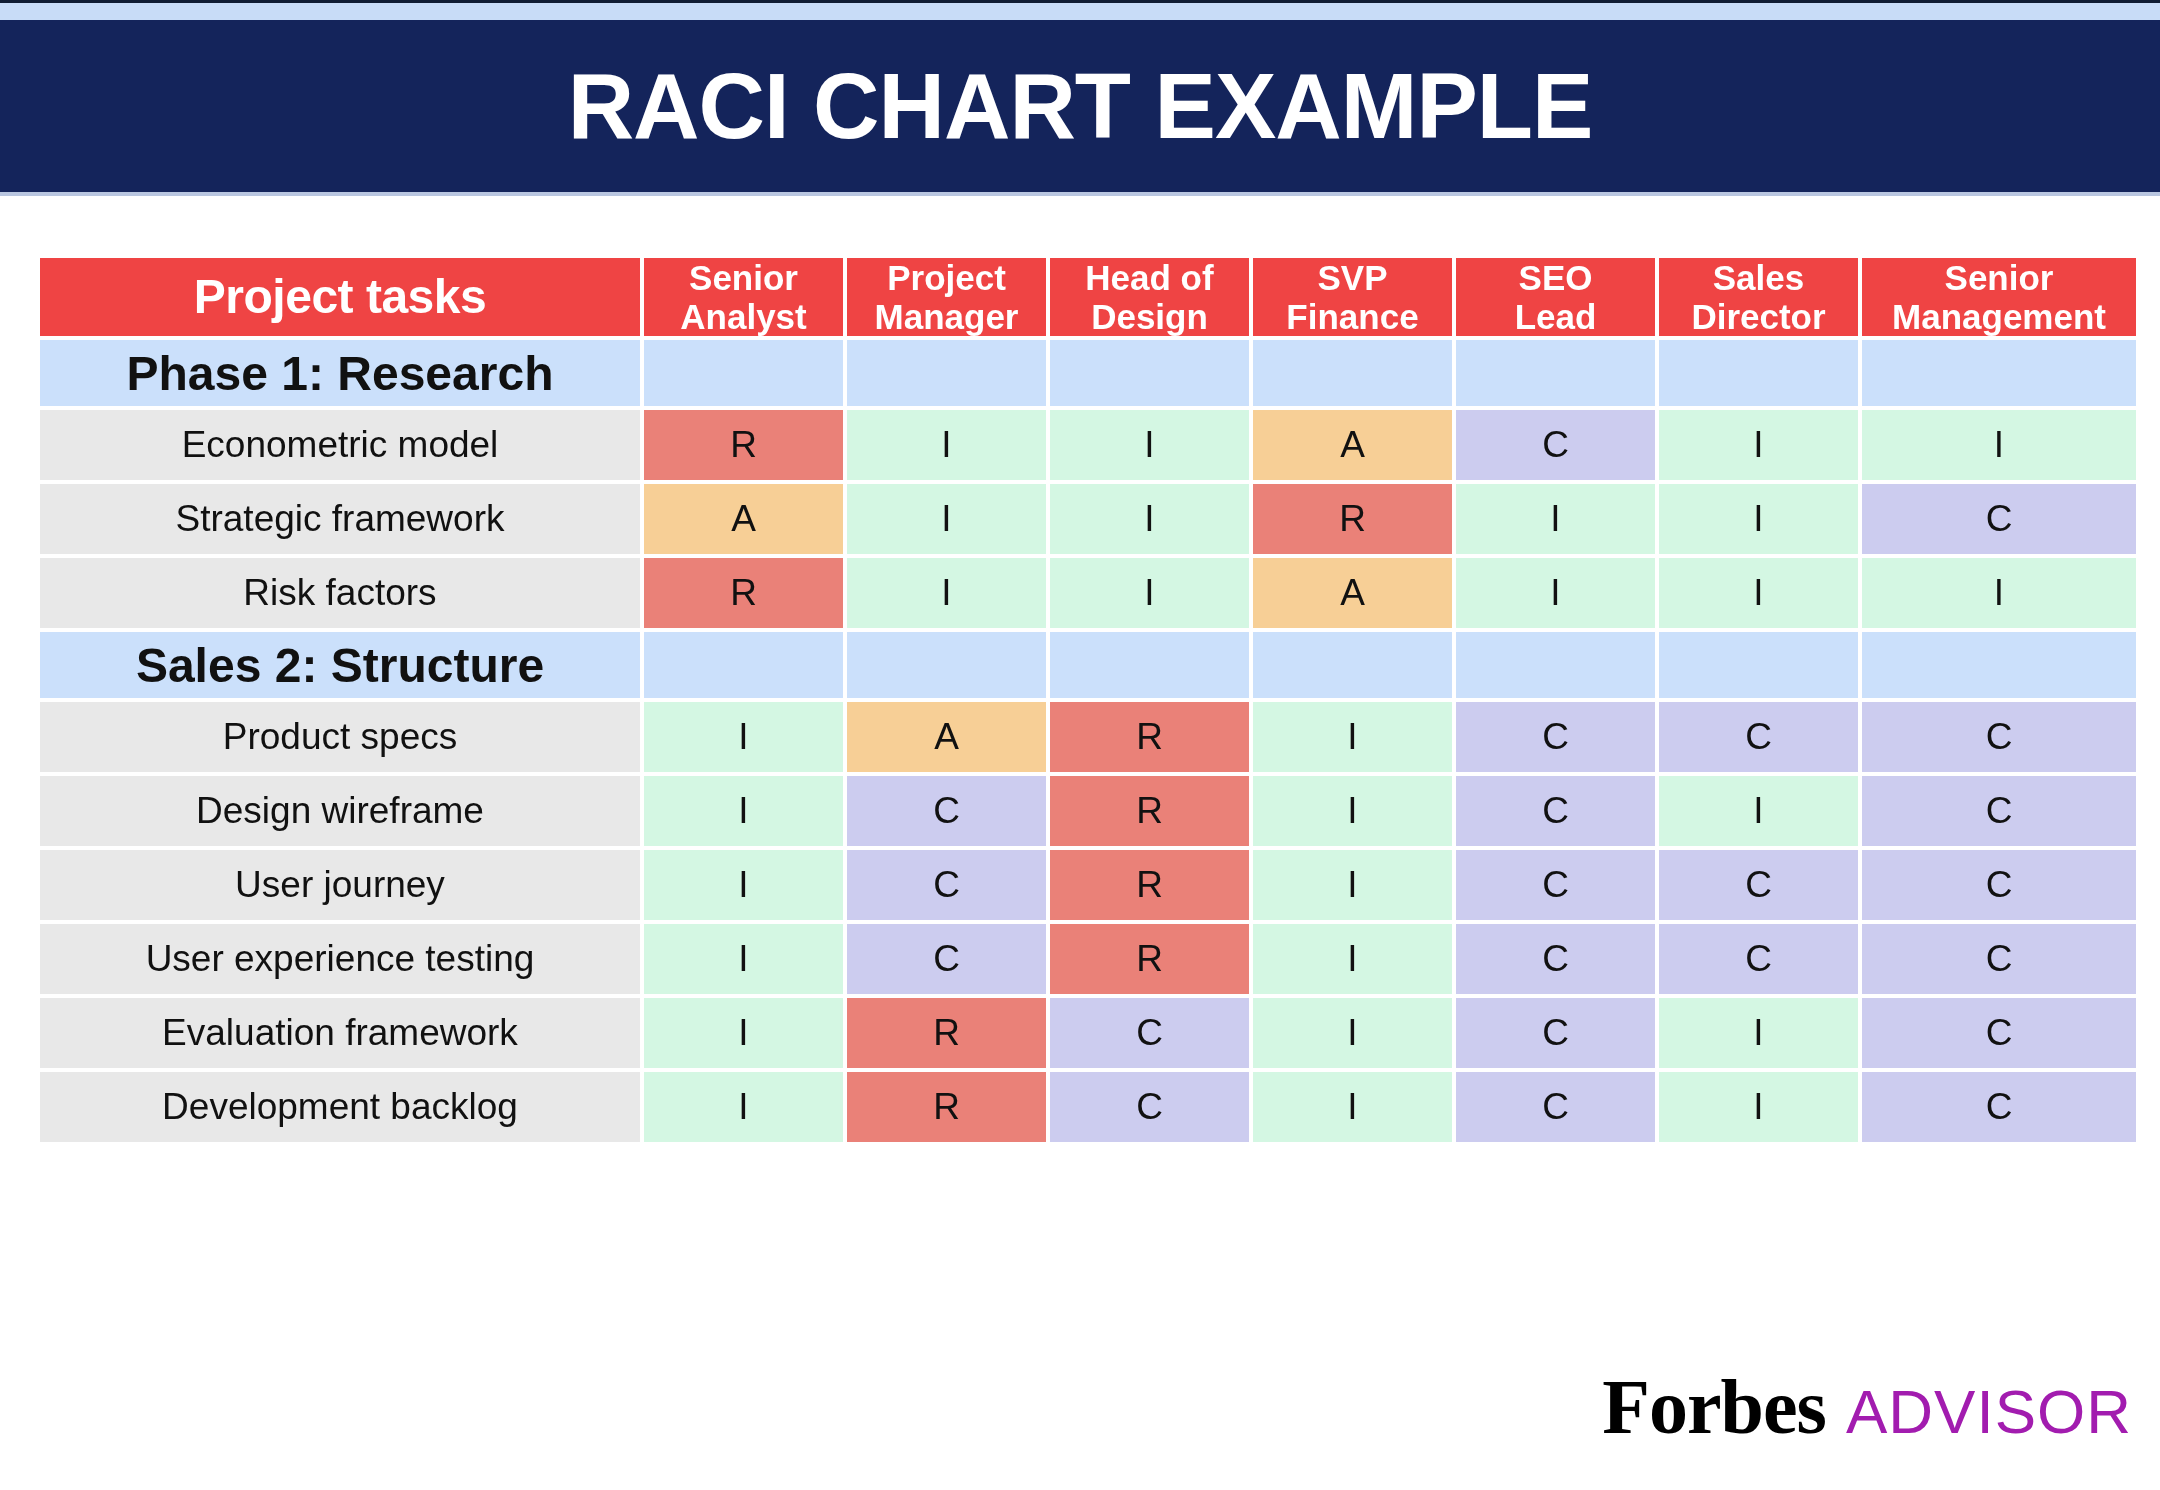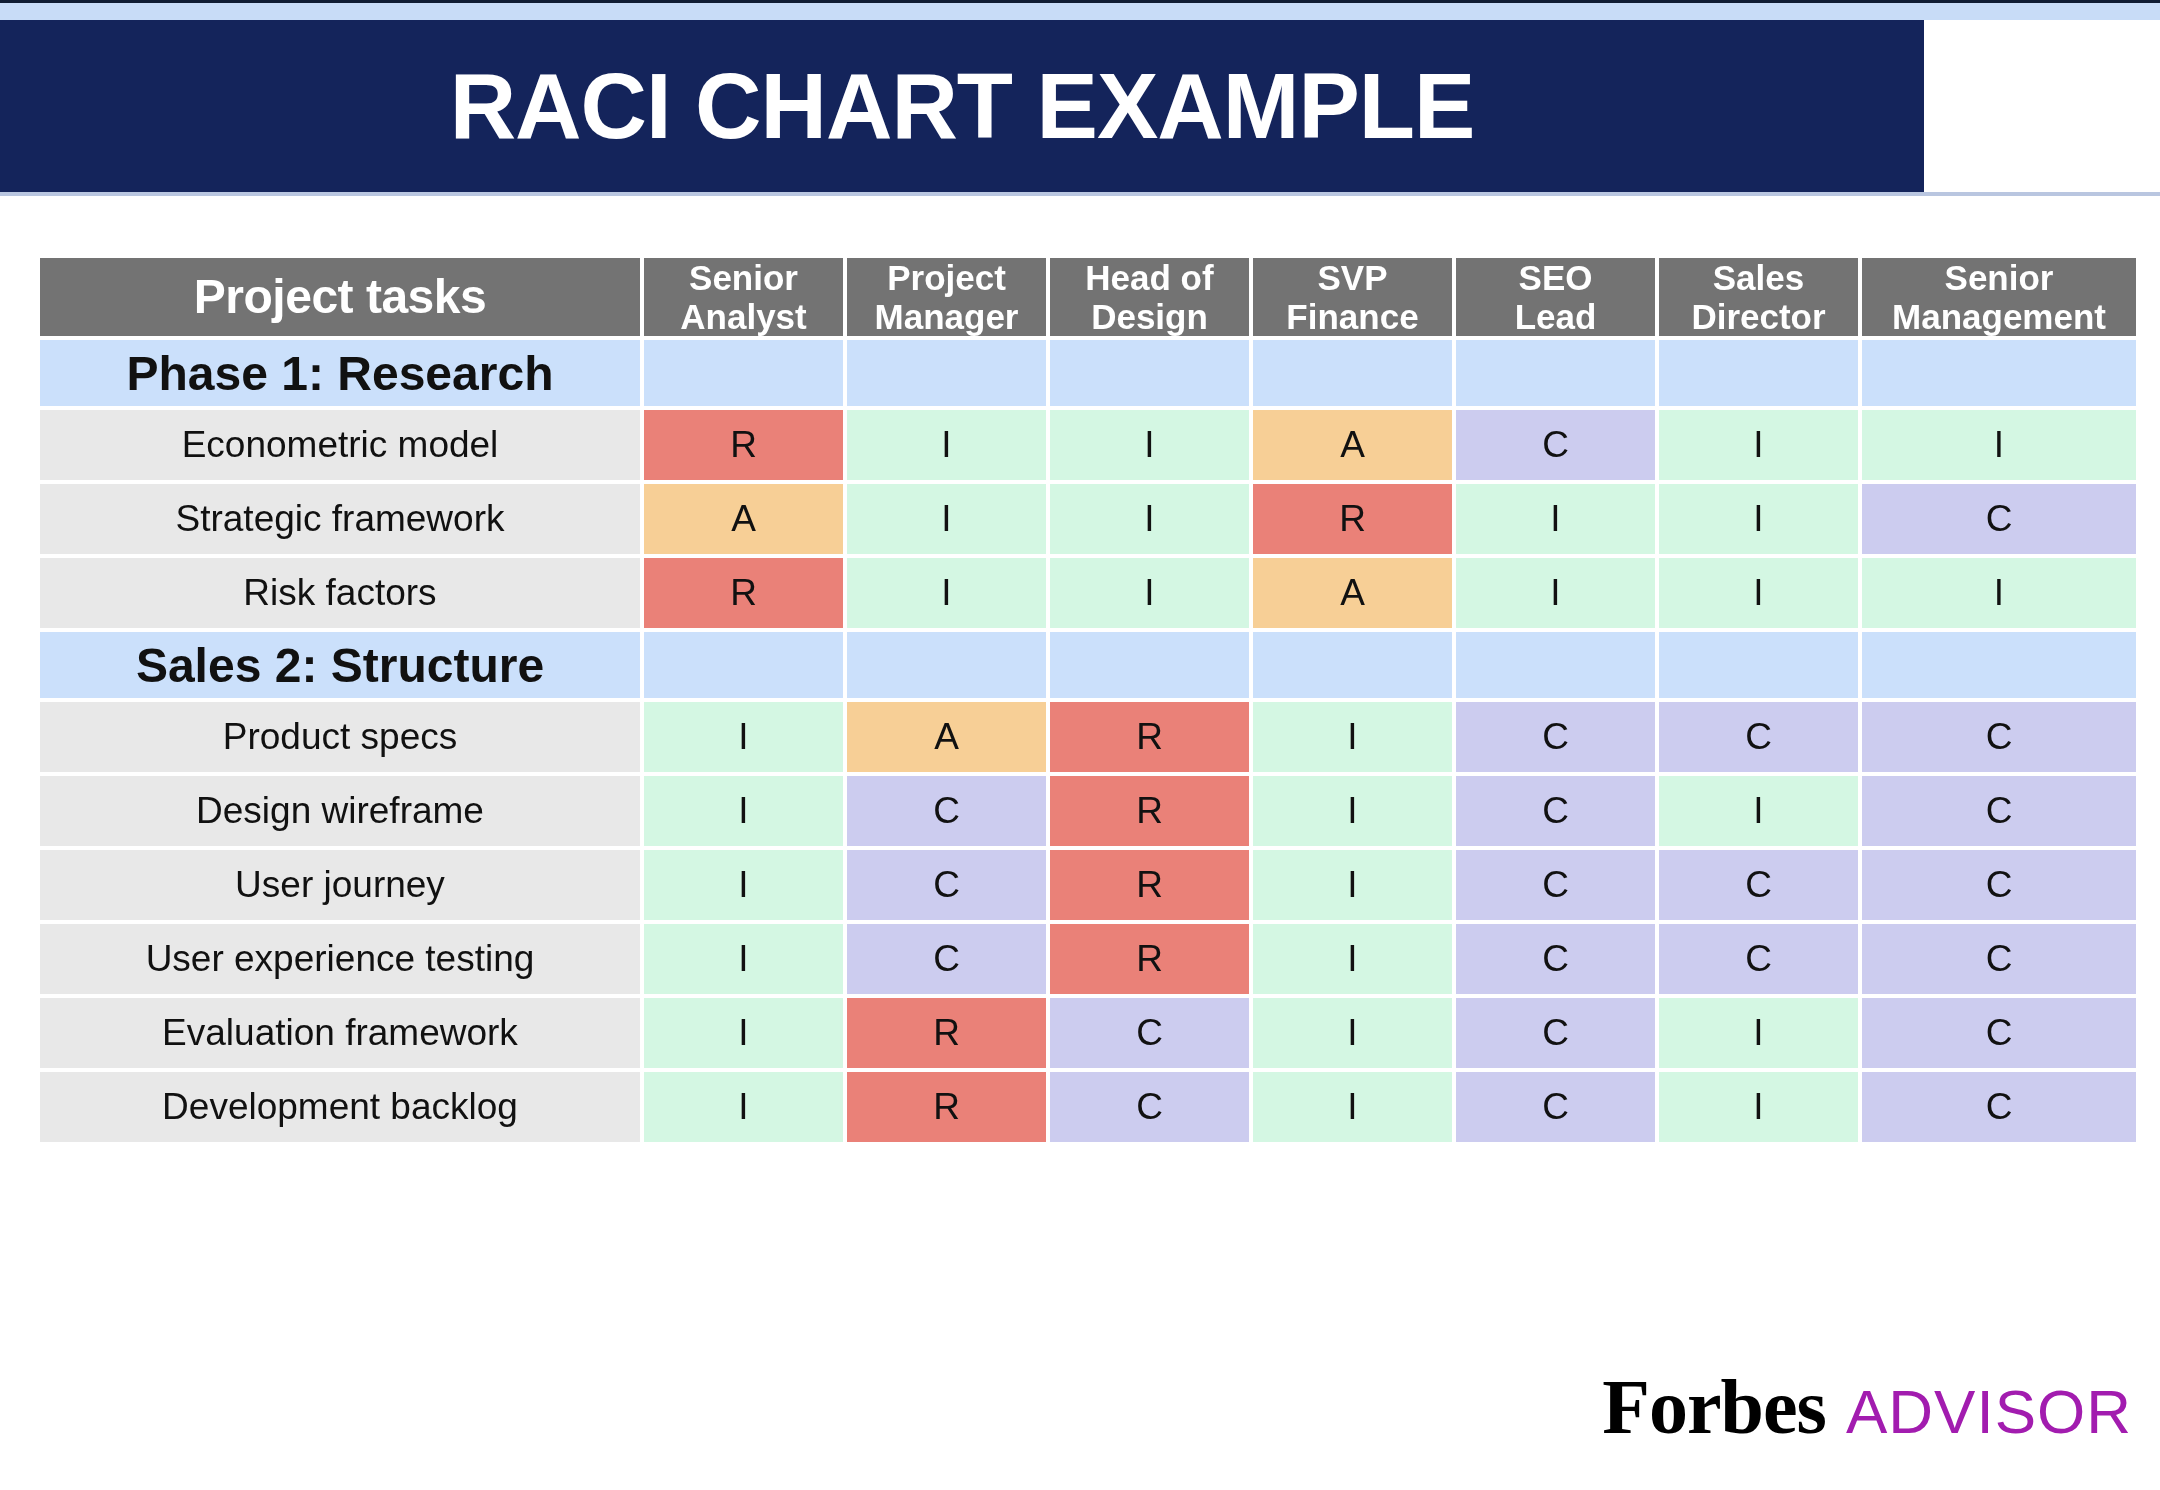--- a/index.html
+++ b/index.html
@@ -23,21 +23,21 @@
   }
   #top-light-strip {
     position: absolute;
     left: 0; top: 3px;
     width: 2160px; height: 17px;
     background: #c8dcf7;
   }
   #banner {
     position: absolute;
     left: 0; top: 20px;
-    width: 1924px; height: 172px;
+    width: 2160px; height: 172px;
     background: #14245b;
     display: flex;
     align-items: center;
     justify-content: center;
   }
   #banner-title {
     color: #ffffff;
     font-size: 92px;
     font-weight: 700;
     letter-spacing: -1px;
@@ -68,21 +68,21 @@
     vertical-align: middle;
     text-align: center;
   }
 
   col.c-task      { width: 600px; }
   col.c-role      { width: 199px; }
   col.c-role-wide { width: 274px; }
 
   
   .hdr-cell {
-    background: #737373;
+    background: #ef4444;
     color: #ffffff;
     font-weight: 700;
     height: 75px;
     font-size: 35px;
     line-height: 1.12;
   }
   .hdr-cell.task-hdr {
     font-size: 48px;
     letter-spacing: -0.5px;
   }

